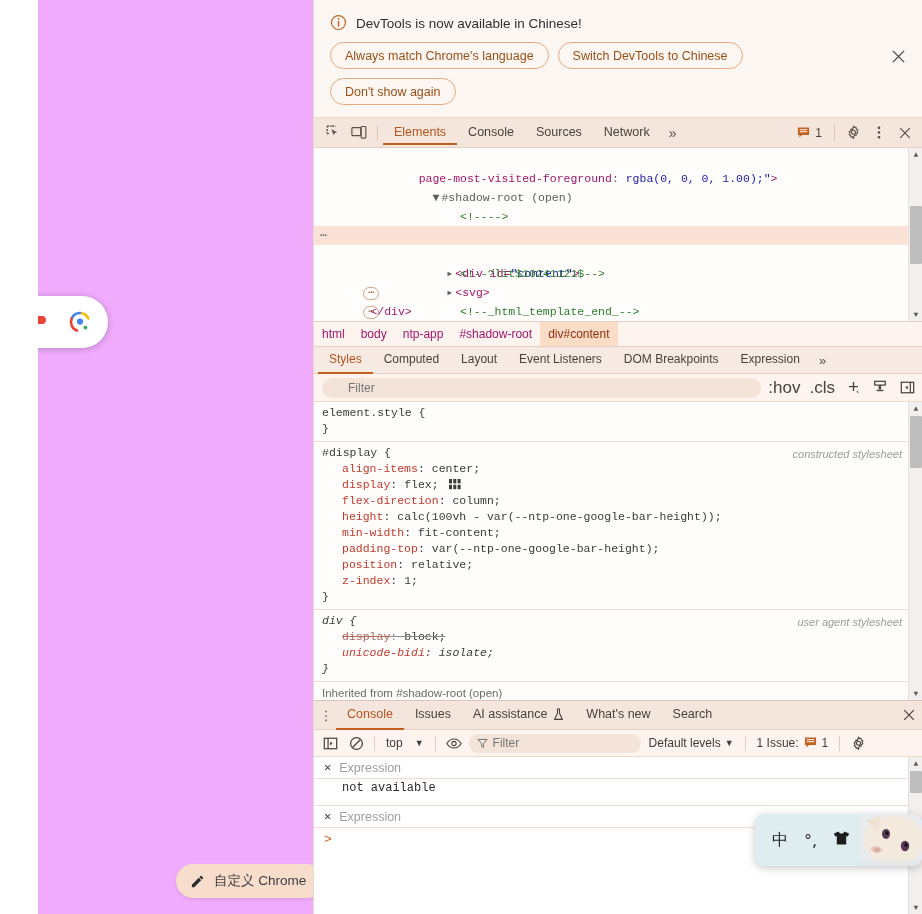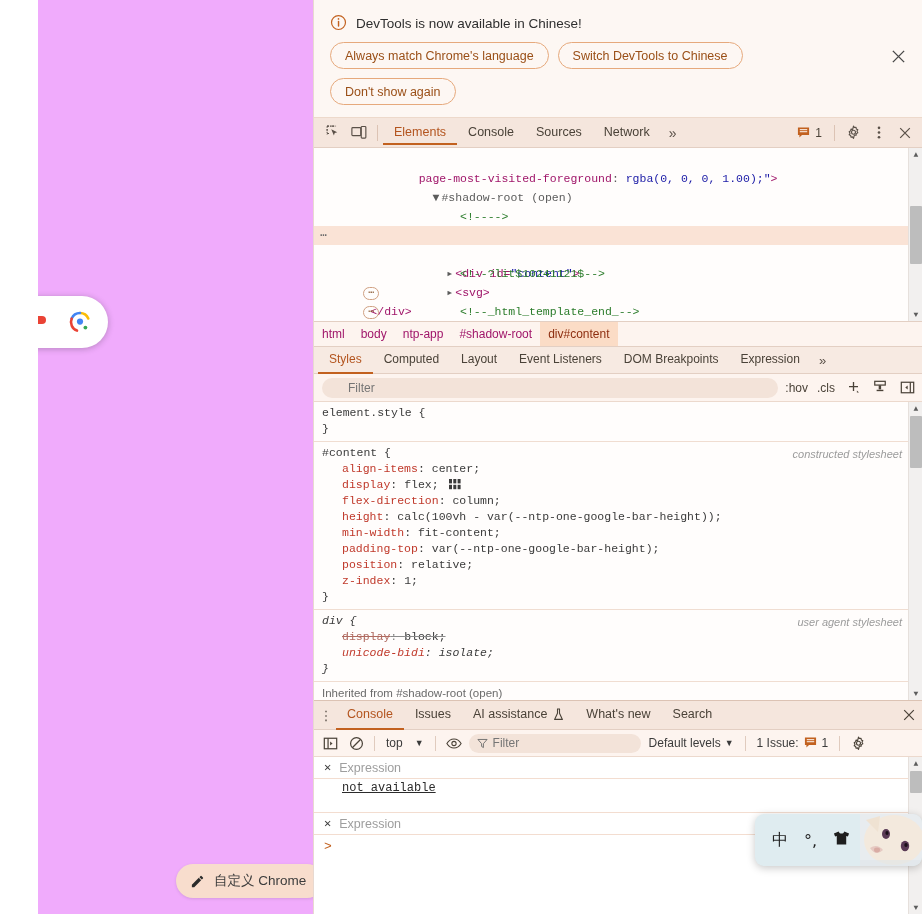--- a/index.html
+++ b/index.html
@@ -194,21 +194,21 @@
   #style-filter {
     flex: 1 1 auto; height: 20px;
     background: #f3e3d9; border: none; border-radius: 10px;
     padding: 0 10px 0 26px;
     font-size: 12px; color: #3b3b3b;
     font-family: "Liberation Sans", sans-serif;
     position: relative;
   }
   .filter-wrap { position: relative; flex: 1 1 auto; display:flex; }
   .filter-wrap .fic { position: absolute; left: 9px; top: 4px; width: 12px; height: 12px; pointer-events:none; }
-  .tiny-lbl { font-size: 12px; color: #4a4238; cursor: pointer; padding: 0 2px; }
+  .tiny-lbl { font-size: 17px; color: #4a4238; cursor: pointer; padding: 0 2px; }
   .ticon { width: 22px; height: 22px; display:flex; align-items:center; justify-content:center; cursor:pointer; color:#4a4238;}
 
   
   #styles-pane {
     position: relative;
     flex: 1 1 auto;
     background: #fffdfc;
     overflow: hidden;
     font-family: "Liberation Mono", monospace;
     font-size: 11.5px;
@@ -282,21 +282,21 @@
     background: #ffffff; overflow: hidden;
     font-family: "Liberation Mono", monospace; font-size: 12px;
   }
   .watch-row {
     display: flex; align-items: center; gap: 8px;
     padding: 4px 8px 3px 10px;
     border-bottom: 1px solid #f3ddd0;
   }
   .watch-row .xbtn { color: #3b3b3b; font-size: 12px; cursor: pointer; line-height: 1;}
   .watch-row .ph { color: #9e9e9e; font-family: "Liberation Sans", sans-serif; font-size: 12.5px; }
-  .watch-val { padding: 2px 8px 17px 28px; color: #2b2b2b; border-bottom: 1px solid #f3ddd0; text-decoration: underline;}
+  .watch-val { padding: 2px 8px 10px 28px; color: #2b2b2b; border-bottom: 1px solid #f3ddd0;}
   .prompt-row { padding: 4px 8px 4px 10px; display: flex; align-items: center; gap: 6px; }
   .prompt-row .chev { color: #c2611f; font-size: 13px; }
 
   
   #ime-widget {
     position: absolute; right: 0px; bottom: 48px;
     width: 167px; height: 52px;
     background: #dfecf0;
     border-radius: 9px;
     box-shadow: 0 2px 8px rgba(0,0,0,.22);
@@ -510,21 +510,21 @@
 
   <div id="styles-pane">
 
     <div class="rule">
       <div class="sel"><span>element.style</span> {</div>
       <div class="sel">}</div>
     </div>
 
     <div class="rule">
       <span class="origin">constructed stylesheet</span>
-      <div class="sel"><span>#content</span> {</div>
+      <div class="sel"><span>#display</span> {</div>
 
       <div class="decl">
         <span class="prop">align-items</span>:
         <span class="val">center;</span>
       </div>
 
       <div class="decl">
         <span class="prop">display</span>:
         <span class="val">flex;</span>
         <svg class="flexglyph" width="12" height="11" viewBox="0 0 12 11">

